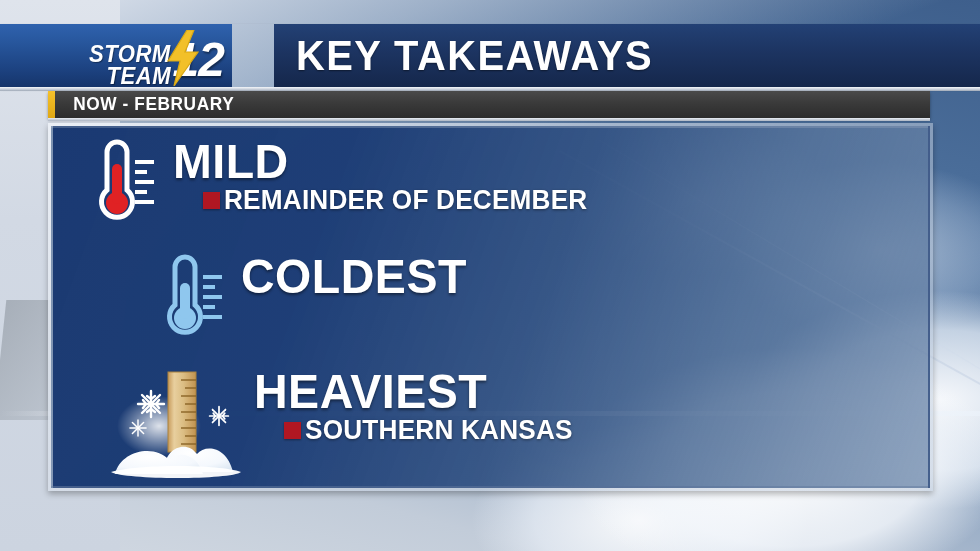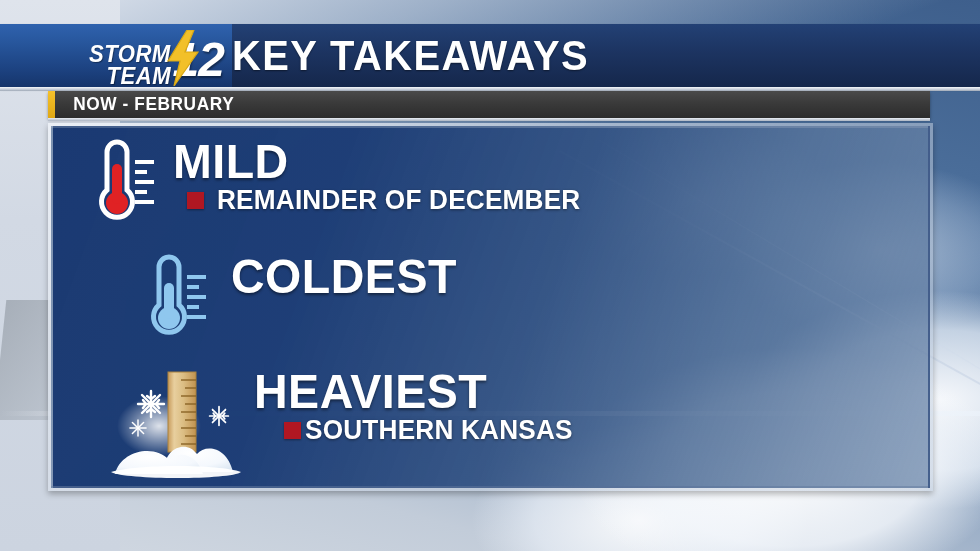--- a/index.html
+++ b/index.html
@@ -59,20 +59,22 @@
     width:232px; height:100%;
     background:linear-gradient(180deg,#2f62ae 0%,#27569c 30%,#1d4382 70%,#16356b 100%);
     position:relative;
     display:flex; align-items:flex-end; justify-content:flex-end;
     padding-right:8px;
   }
   #header-title-wrap {
     flex:1; height:100%;
     background:linear-gradient(180deg,#234175 0%,#1d3563 40%,#15274b 100%);
     display:flex; align-items:center;
+    padding-left:22px;
+    margin-left:42px;
   }
   #header-title {
     color:#ffffff;
     font-size:42px;
     font-weight:bold;
     letter-spacing:1.5px;
     font-stretch:condensed;
     transform:scaleX(0.95);
     transform-origin:left center;
     text-shadow:0 1px 2px rgba(0,0,0,0.45);
@@ -145,21 +147,21 @@
       rgba(82,114,155,0.55) 100%);
     position:relative;
     overflow:visible;
   }
 
   
   .row {
     position:absolute; display:flex; align-items:flex-start;
   }
   #row-mild    { left:16px;  top:10px;  }
-  #row-coldest { left:68px;  top:125px;gap:6px; }
+  #row-coldest { left:84px;  top:125px; }
   #row-heaviest{ left:58px;  top:240px; }
 
   .icon-box { position:relative; flex:0 0 auto; }
   .text-box { display:flex; flex-direction:column;justify-content:flex-end; }
 
   .headline {
     color:#ffffff; font-weight:bold;
     font-size:48px; line-height:0.98;
     letter-spacing:0.5px;
     text-shadow:0 2px 3px rgba(0,0,0,0.45);
@@ -174,21 +176,21 @@
     box-shadow:0 1px 2px rgba(0,0,0,0.4);
   }
   .subline {
     color:#ffffff; font-weight:bold;
     font-size:27px; line-height:1;
     letter-spacing:0.2px;
     text-shadow:0 1px 3px rgba(0,0,0,0.45);
     transform:scaleX(0.97); transform-origin:left center;
   }
   
-  #row-mild    .subline-wrap { margin-left:18px;gap:9px; }
+  #row-mild    .subline-wrap { margin-left:34px; }
   #row-coldest .subline-wrap { margin-left:42px; }
   #row-heaviest .subline-wrap{ margin-left:34px; }
   #row-mild    .headline { margin-left:4px; }
   #row-coldest .headline { margin-left:4px; }
   #row-heaviest .headline{ margin-left:4px; }
 </style>
 </head>
 <body>
 
 <div id="sky"></div>

